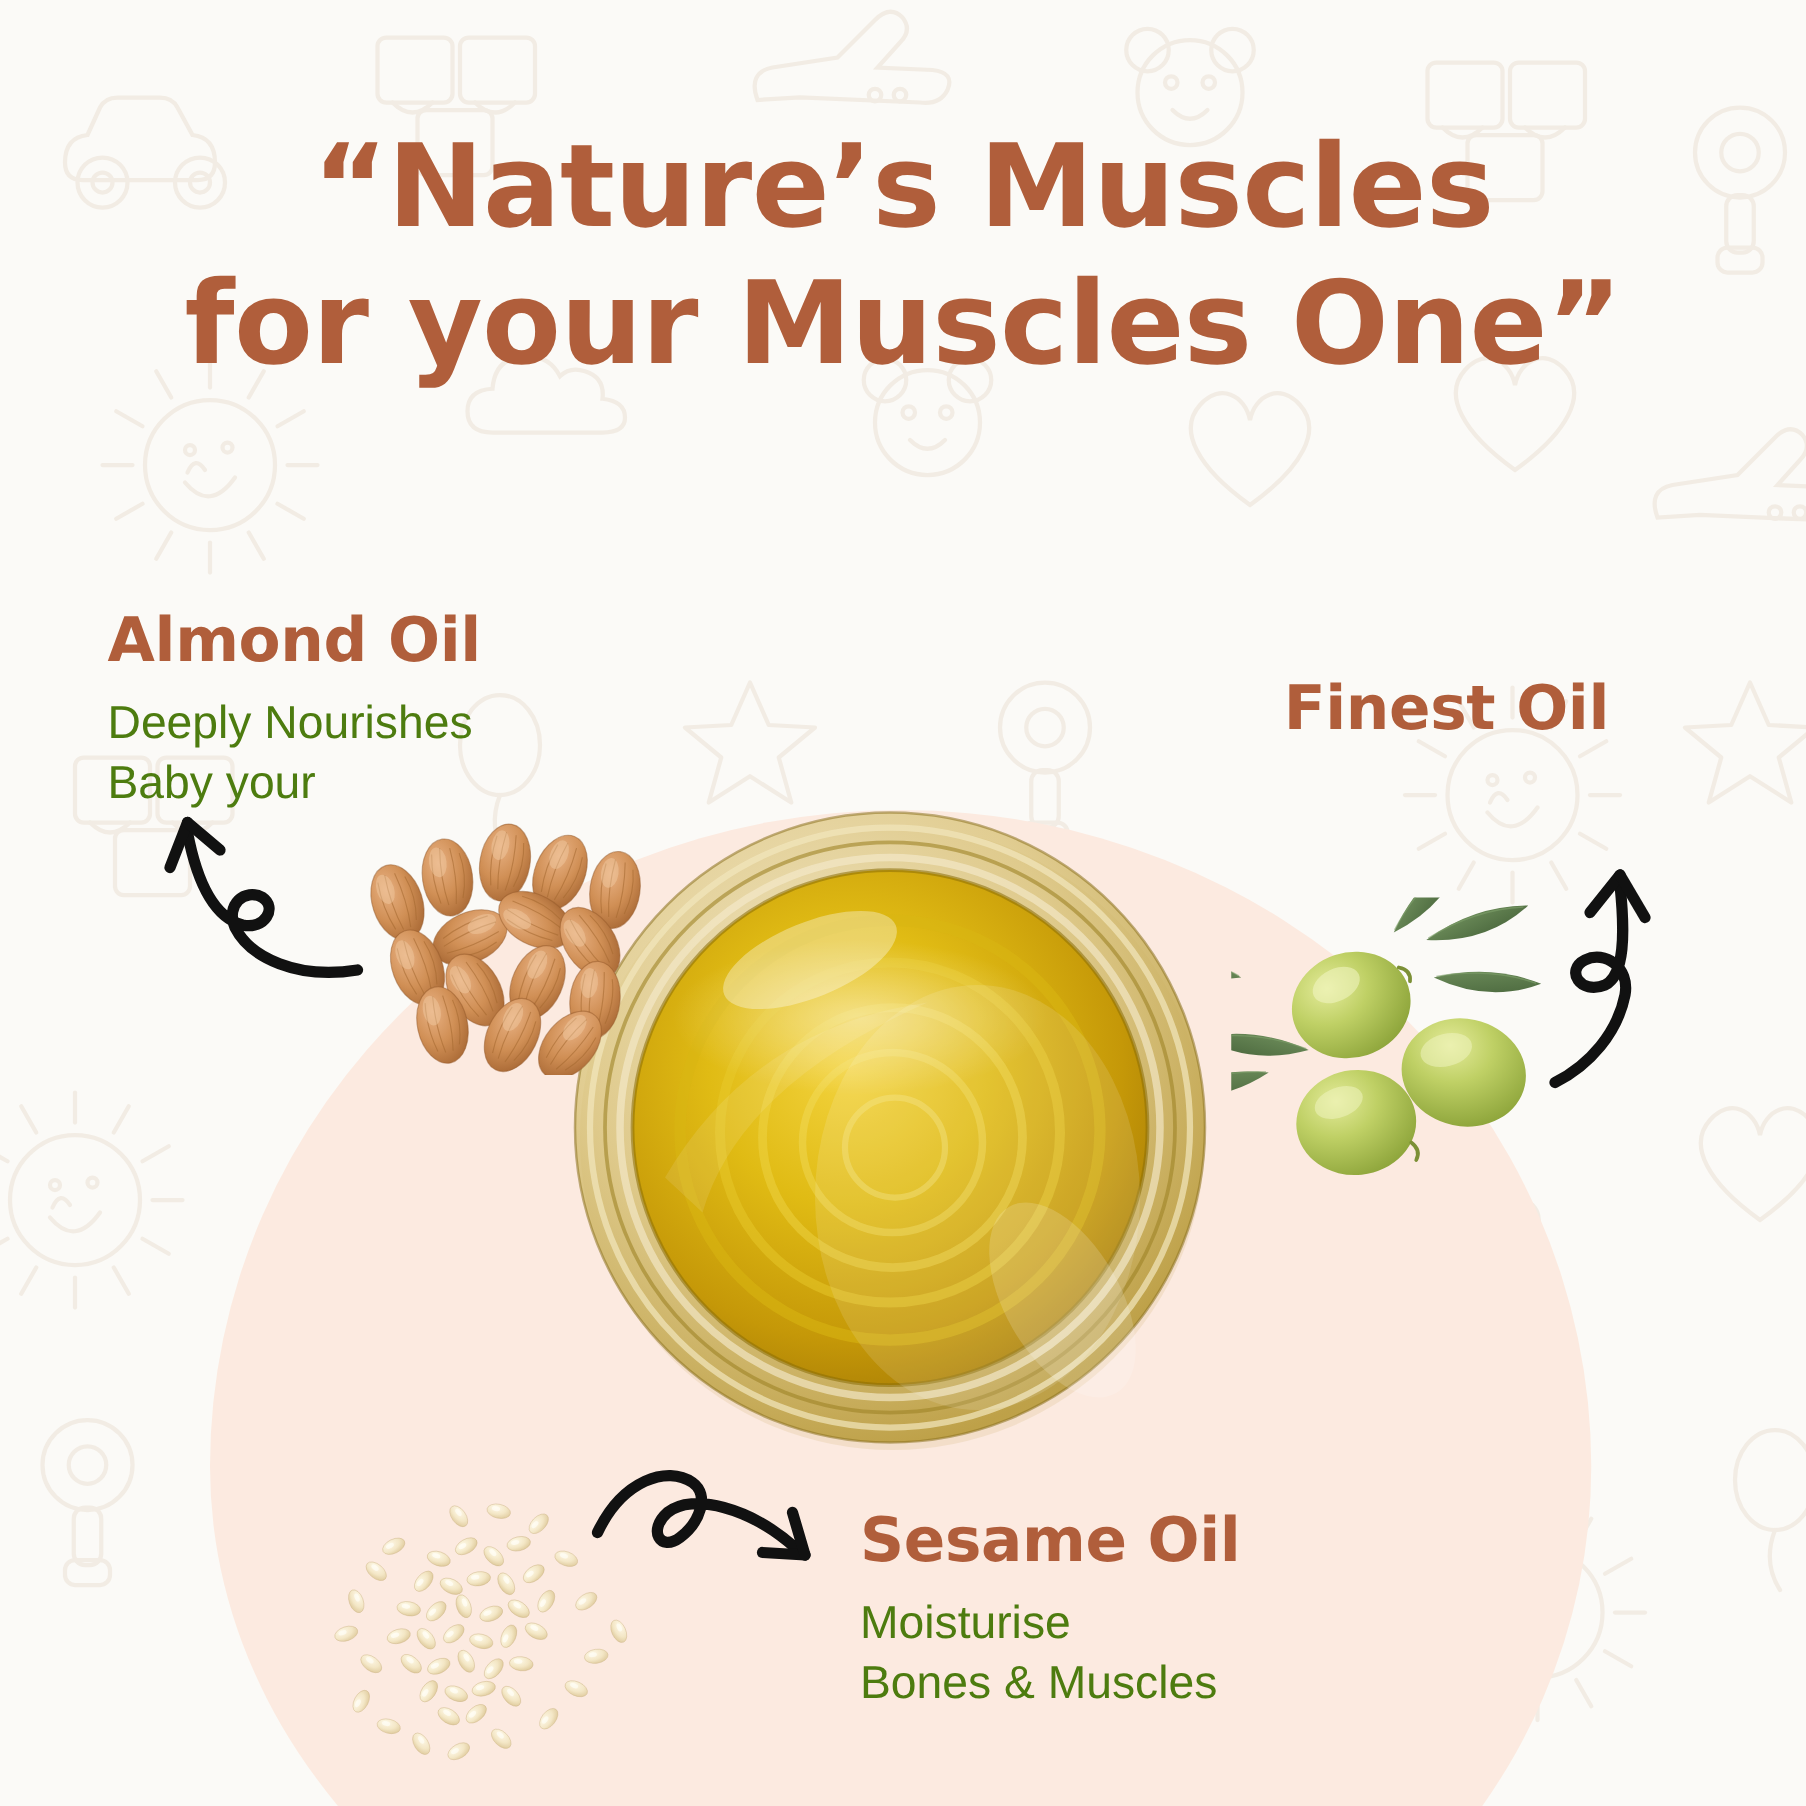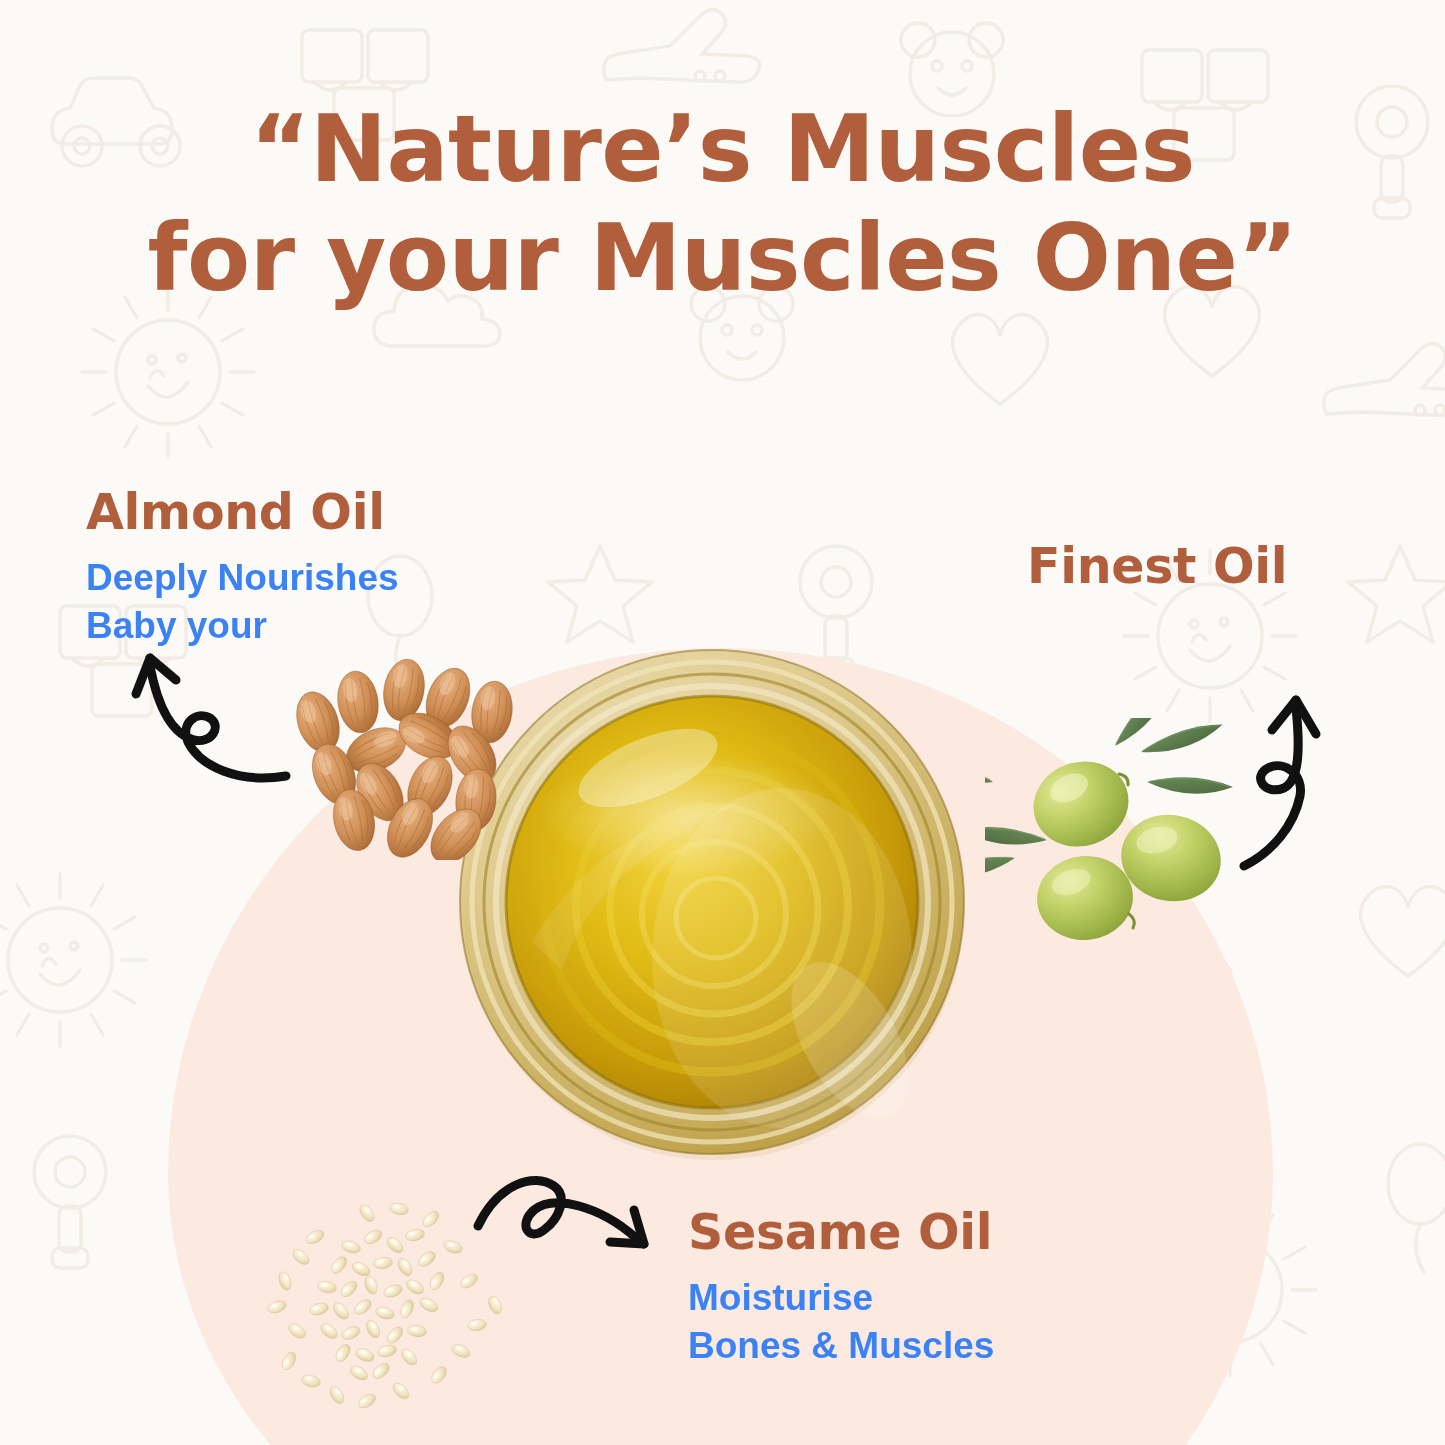--- a/index.html
+++ b/index.html
@@ -59,23 +59,23 @@
     color: #B05E3B;
     font-family: "DejaVu Sans", sans-serif;
     font-weight: 700;
     font-size: 49px;
     line-height: 1.1;
     letter-spacing: -0.3px;
     margin: 0 0 14px 0;
     white-space: pre;
   }
   .label-desc {
-    color: #3b82f6;
+    color: #4d7c0f;
     font-family: "Liberation Sans", sans-serif;
-    font-weight: 700;
+    font-weight: 400;
     font-size: 37px;
     line-height: 1.30;
     margin: 0;
   }
   .label-desc span { display: block; white-space: pre; }
 
   #lbl-almond { left: 86px;  top: 446px; margin-top: 40px; }
   #lbl-olive  { left: 1027px; top: 540px; }
   #lbl-sesame { left: 688px;  top: 1206px; }
 

